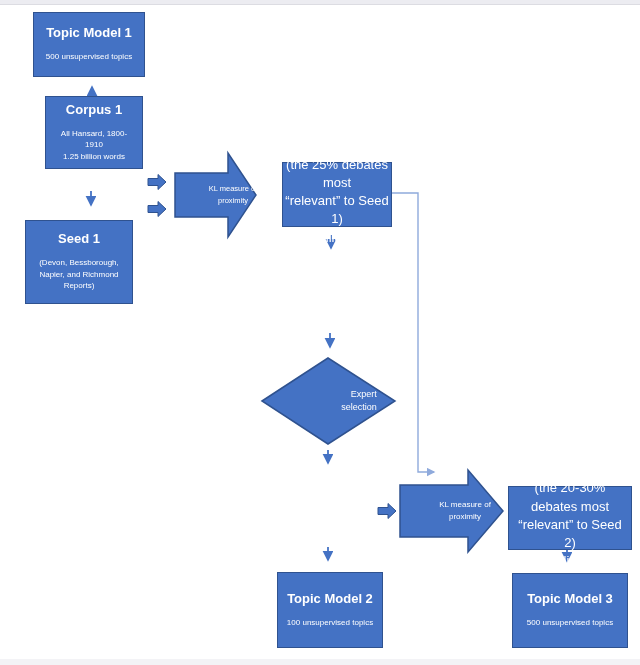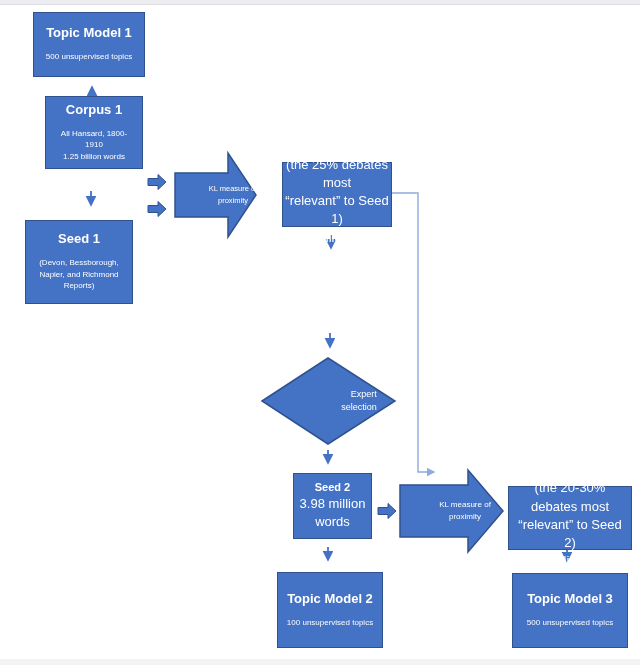--- a/index.html
+++ b/index.html
@@ -145,25 +145,20 @@
   </div>
 
   <div class="box sm" id="corpus2">
     <div class="ntitle">Corpus 2</div>
     <div class="nsub">(the 25% debates most
 “relevant” to Seed 1)
 158 million words</div>
   </div>
 
 
-  <div class="box sm" id="seed2">
-    <div class="ntitle">Seed 2</div>
-    <div class="nsub">3.98 million
-words</div>
-  </div>
 
   <div class="box sm" id="corpus3">
     <div class="ntitle">Corpus 3</div>
     <div class="nsub">(the 20-30% debates most
 “relevant” to Seed 2)
 5.19 million words</div>
   </div>
 
   <div class="box" id="tm2">
     <div class="ntitle">Topic Model 2</div>

